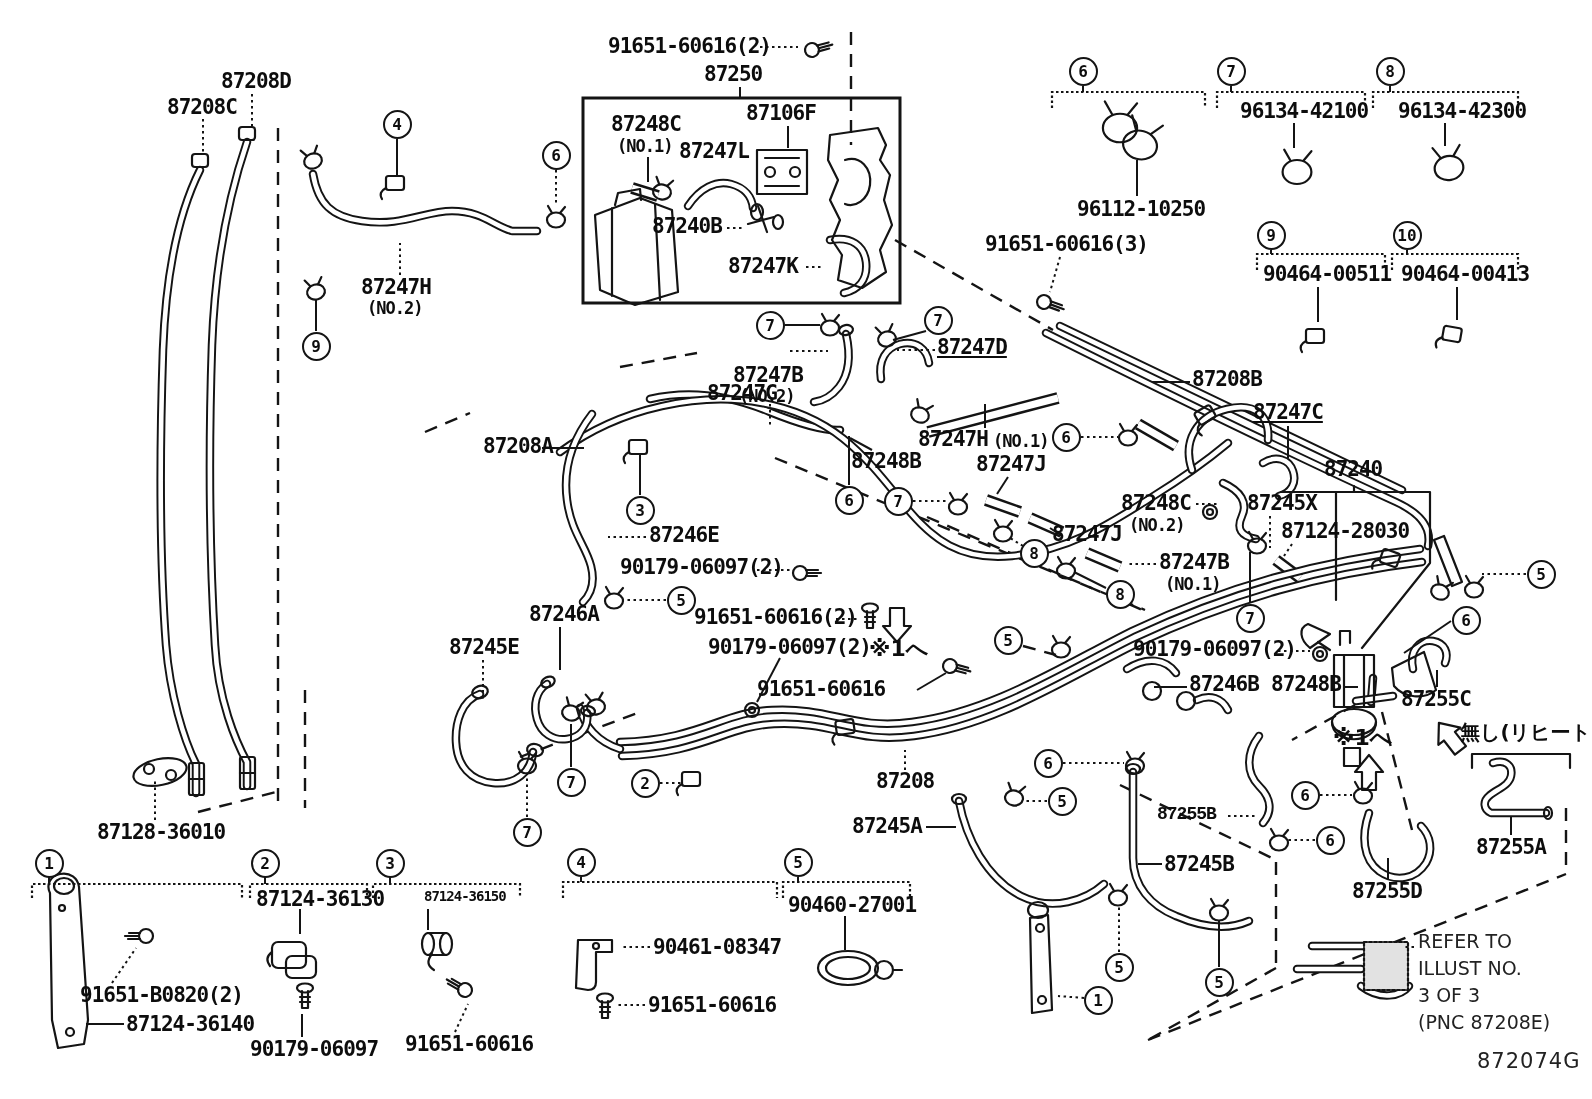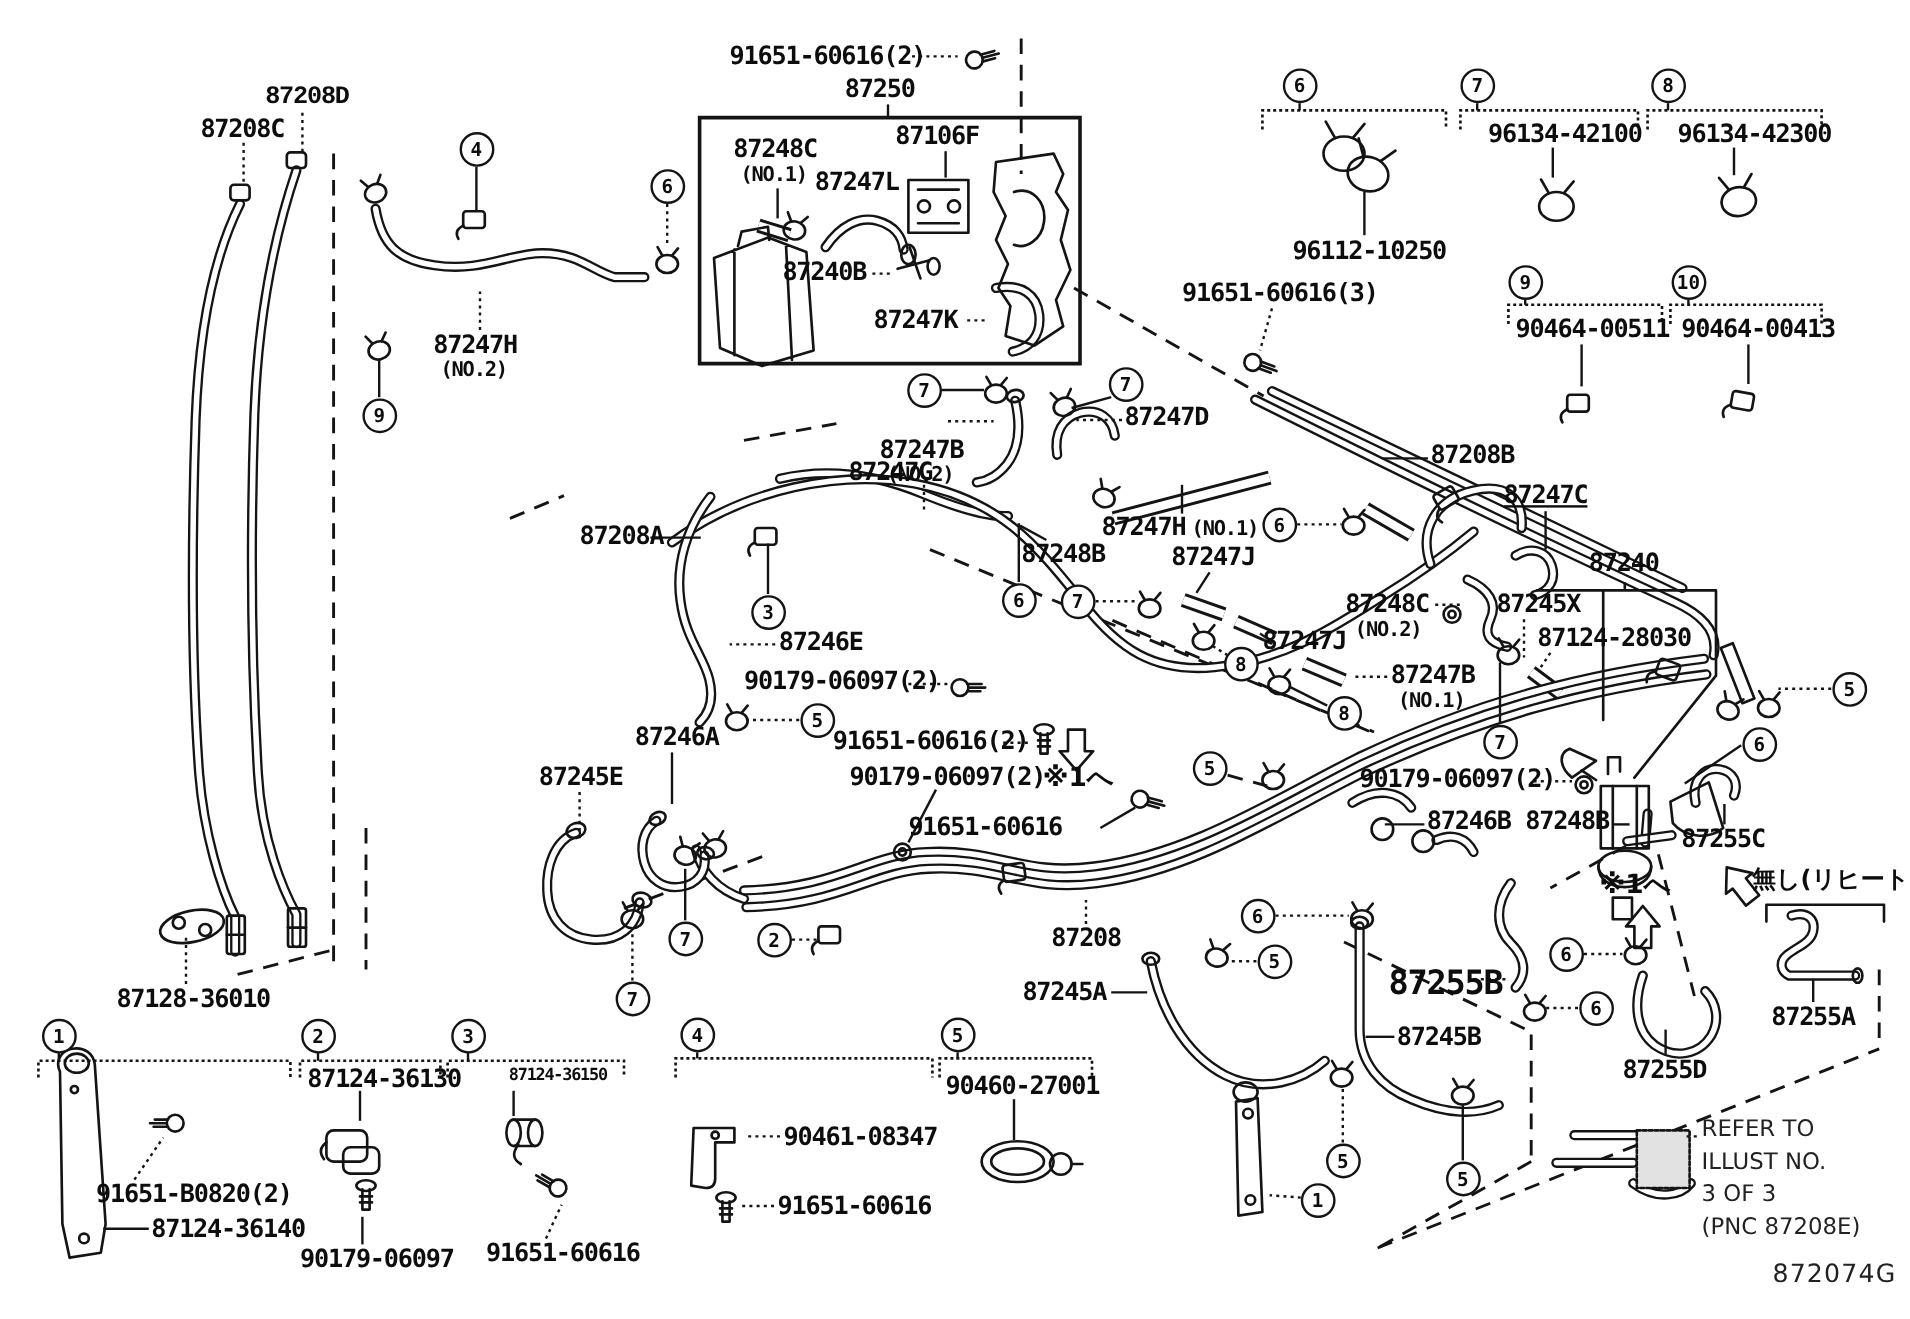--- a/index.html
+++ b/index.html
@@ -442,40 +442,40 @@
         <path d="M1315,840 H1286"></path>
     <path d="M527,817 V772"></path>
         <path d="M1119,952 V904"></path>
         <path d="M1526,574 H1482"></path>
     <path d="M660,783 H683"></path>
         <path d="M1084,998 L1058,996"></path>
   </g>
 </svg>
 
 <div id="labels-layer">
-      <div class="plabel" style="left: 221px; top: 71px; font-size: 21px; font-family: Liberation Mono, monospace;">87208D</div>
+      <div class="plabel" style="left: 221px; top: 71px; font-size: 21px;">87208D</div>
       <div class="plabel" style="left: 167px; top: 97px; font-size: 21px;">87208C</div>
       <div class="plabel" style="left: 361px; top: 277px; font-size: 21px;">87247H</div>
       <div class="plabel" style="left: 367px; top: 300px; font-size: 17px;">(NO.2)</div>
       <div class="plabel" style="left: 608px; top: 36px; font-size: 21px;">91651-60616(2)</div>
       <div class="plabel" style="left: 704px; top: 64px; font-size: 21px;">87250</div>
       <div class="plabel" style="left: 611px; top: 114px; font-size: 21px;">87248C</div>
       <div class="plabel" style="left: 617px; top: 138px; font-size: 17px;">(NO.1)</div>
       <div class="plabel" style="left: 679px; top: 141px; font-size: 21px;">87247L</div>
       <div class="plabel" style="left: 746px; top: 103px; font-size: 21px;">87106F</div>
       <div class="plabel" style="left: 652px; top: 216px; font-size: 21px;">87240B</div>
       <div class="plabel" style="left: 728px; top: 256px; font-size: 21px;">87247K</div>
       <div class="plabel" style="left: 1077px; top: 199px; font-size: 21px;">96112-10250</div>
       <div class="plabel" style="left: 1240px; top: 101px; font-size: 21px;">96134-42100</div>
       <div class="plabel" style="left: 1398px; top: 101px; font-size: 21px;">96134-42300</div>
       <div class="plabel" style="left: 985px; top: 234px; font-size: 21px;">91651-60616(3)</div>
       <div class="plabel" style="left: 1263px; top: 264px; font-size: 21px;">90464-00511</div>
       <div class="plabel" style="left: 1401px; top: 264px; font-size: 21px;">90464-00413</div>
       <div class="plabel" style="left: 707px; top: 339px; font-size: 21px; margin-top: 44px;">87247G</div>
-      <div class="plabel" style="left: 937px; top: 337px; font-size: 21px;">87247D</div>
+      <div class="plabel" style="left: 937px; top: 337px; font-size: 21px; text-decoration: underline;">87247D</div>
       <div class="plabel" style="left: 733px; top: 365px; font-size: 21px;">87247B</div>
       <div class="plabel" style="left: 739px; top: 388px; font-size: 17px;">(NO.2)</div>
       <div class="plabel" style="left: 1192px; top: 369px; font-size: 21px;">87208B</div>
       <div class="plabel" style="left: 483px; top: 436px; font-size: 21px;">87208A</div>
       <div class="plabel" style="left: 1253px; top: 402px; font-size: 21px; text-decoration: underline;">87247C</div>
       <div class="plabel" style="left: 918px; top: 429px; font-size: 21px;">87247H</div>
       <div class="plabel" style="left: 993px; top: 433px; font-size: 17px;">(NO.1)</div>
       <div class="plabel" style="left: 851px; top: 451px; font-size: 21px;">87248B</div>
       <div class="plabel" style="left: 976px; top: 454px; font-size: 21px;">87247J</div>
       <div class="plabel" style="left: 1121px; top: 493px; font-size: 21px;">87248C</div>
@@ -491,21 +491,21 @@
       <div class="plabel" style="left: 529px; top: 604px; font-size: 21px;">87246A</div>
       <div class="plabel" style="left: 694px; top: 607px; font-size: 21px;">91651-60616(2)</div>
       <div class="plabel" style="left: 449px; top: 637px; font-size: 21px;">87245E</div>
       <div class="plabel" style="left: 708px; top: 637px; font-size: 21px;">90179-06097(2)</div>
       <div class="plabel" style="left: 757px; top: 679px; font-size: 21px;">91651-60616</div>
       <div class="plabel" style="left: 1133px; top: 639px; font-size: 21px;">90179-06097(2)</div>
       <div class="plabel" style="left: 876px; top: 771px; font-size: 21px;">87208</div>
       <div class="plabel" style="left: 1189px; top: 674px; font-size: 21px;">87246B</div>
       <div class="plabel" style="left: 1271px; top: 674px; font-size: 21px;">87248B</div>
       <div class="plabel" style="left: 1401px; top: 689px; font-size: 21px;">87255C</div>
-      <div class="plabel" style="left: 1157px; top: 805px; font-size: 28px;">87255B</div>
+      <div class="plabel" style="left: 1157px; top: 805px; font-size: 18px; font-family: Liberation Mono, monospace;">87255B</div>
       <div class="plabel" style="left: 852px; top: 816px; font-size: 21px;">87245A</div>
       <div class="plabel" style="left: 1164px; top: 854px; font-size: 21px;">87245B</div>
       <div class="plabel" style="left: 1352px; top: 881px; font-size: 21px;">87255D</div>
       <div class="plabel" style="left: 1476px; top: 837px; font-size: 21px;">87255A</div>
       <div class="plabel" style="left: 97px; top: 822px; font-size: 21px;">87128-36010</div>
       <div class="plabel" style="left: 80px; top: 985px; font-size: 21px;">91651-B0820(2)</div>
       <div class="plabel" style="left: 126px; top: 1014px; font-size: 21px;">87124-36140</div>
       <div class="plabel" style="left: 256px; top: 889px; font-size: 21px;">87124-36130</div>
       <div class="plabel" style="left: 250px; top: 1039px; font-size: 21px;">90179-06097</div>
       <div class="plabel" style="left: 380px; top: 889px; font-size: 14px; margin-left: 44px;">87124-36150</div>

